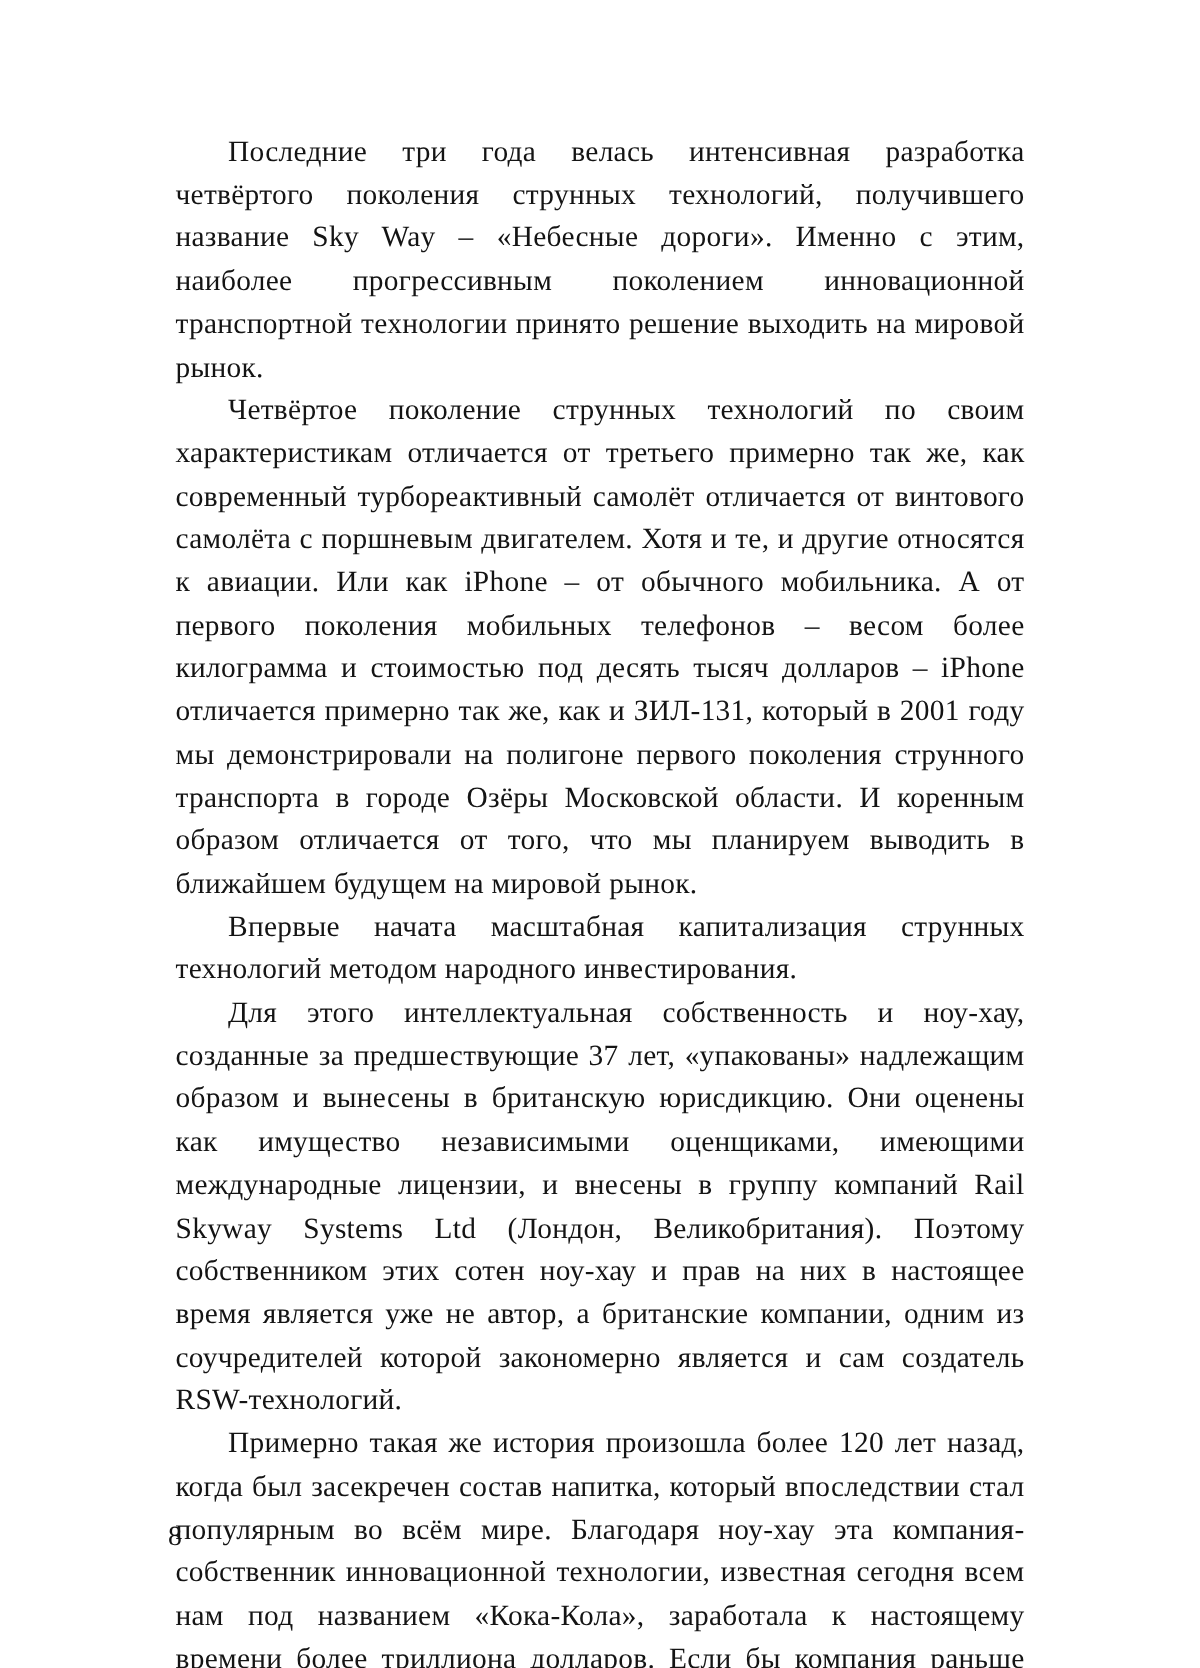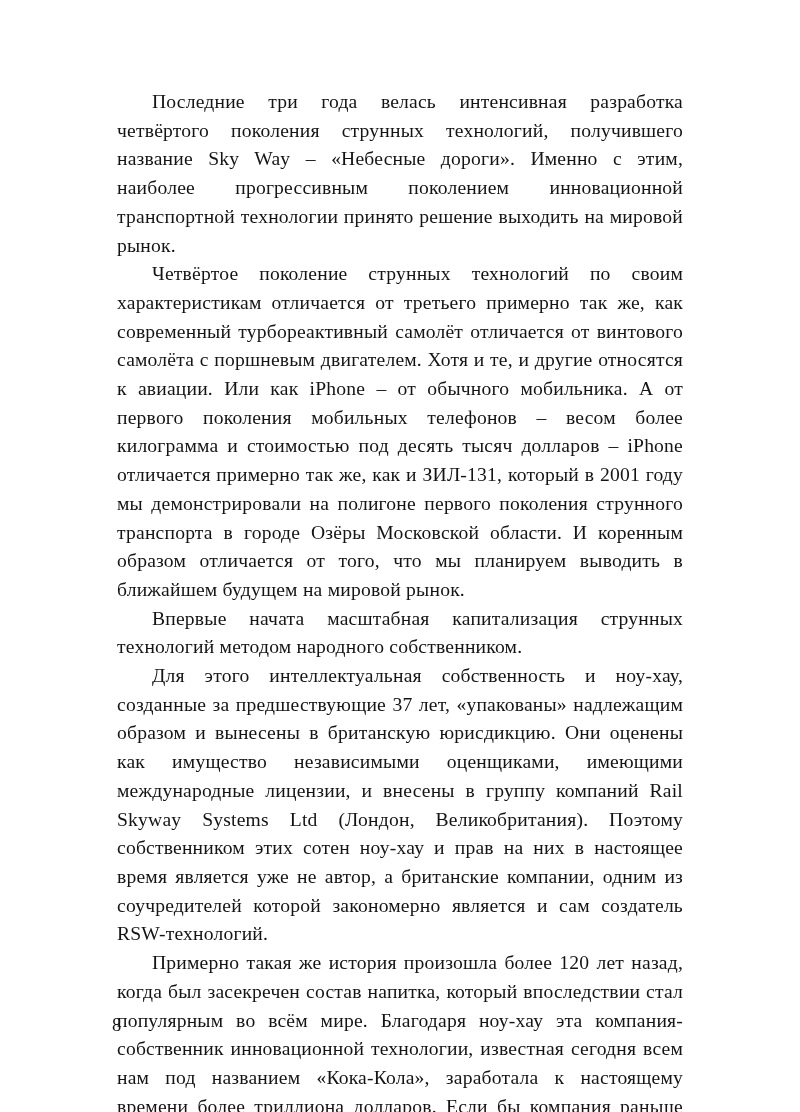--- a/index.html
+++ b/index.html
@@ -47,21 +47,21 @@
   }
 </style>
 </head>
 <body>
 
 <div class="page">
 
   <div class="text-block">
     <p class="para">Последние три года велась интенсивная разработка четвёртого поколения струнных технологий, получившего название Sky Way – «Небесные дороги». Именно с этим, наиболее прогрессивным поколением инновационной транспортной технологии принято решение выходить на мировой рынок.</p>
     <p class="para">Четвёртое поколение струнных технологий по своим характеристикам отличается от третьего примерно так же, как современный турбореактивный самолёт отличается от винтового самолёта с поршневым двигателем. Хотя и те, и другие относятся к авиации. Или как iPhone – от обычного мобильника. А от первого поколения мобильных телефонов – весом более килограмма и стоимостью под десять тысяч долларов – iPhone отличается примерно так же, как и ЗИЛ-131, который в 2001 году мы демонстрировали на полигоне первого поколения струнного транспорта в городе Озёры Московской области. И коренным образом отличается от того, что мы планируем выводить в ближайшем будущем на мировой рынок.</p>
-    <p class="para">Впервые начата масштабная капитализация струнных технологий методом народного собственником.</p>
+    <p class="para">Впервые начата масштабная капитализация струнных технологий методом народного инвестирования.</p>
     <p class="para">Для этого интеллектуальная собственность и ноу-хау, созданные за предшествующие 37 лет, «упакованы» надлежащим образом и вынесены в британскую юрисдикцию. Они оценены как имущество независимыми оценщиками, имеющими международные лицензии, и внесены в группу компаний Rail Skyway Systems Ltd (Лондон, Великобритания). Поэтому собственником этих сотен ноу-хау и прав на них в настоящее время является уже не автор, а британские компании, одним из соучредителей которой закономерно является и сам создатель RSW-технологий.</p>
     <p class="para">Примерно такая же история произошла более 120 лет назад, когда был засекречен состав напитка, который впоследствии стал популярным во всём мире. Благодаря ноу-хау эта компания-собственник инновационной технологии, известная сегодня всем нам под названием «Кока-Кола», заработала к настоящему времени более триллиона долларов. Если бы компания раньше времени раскрыла свои технологические секреты, то состоялся бы этот бизнес вообще? Ответ очевиден.</p>
 
   </div>
 
   <div class="page-number">8</div>
 
 </div>
 
 </body></html>

